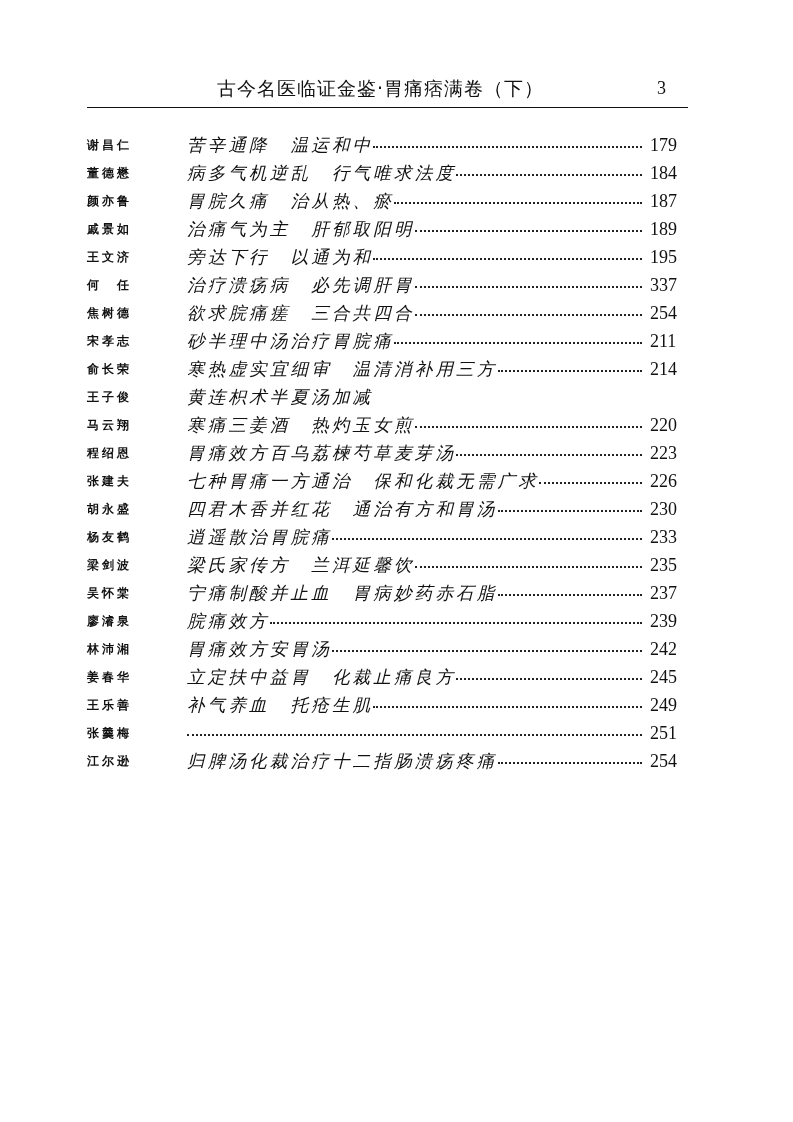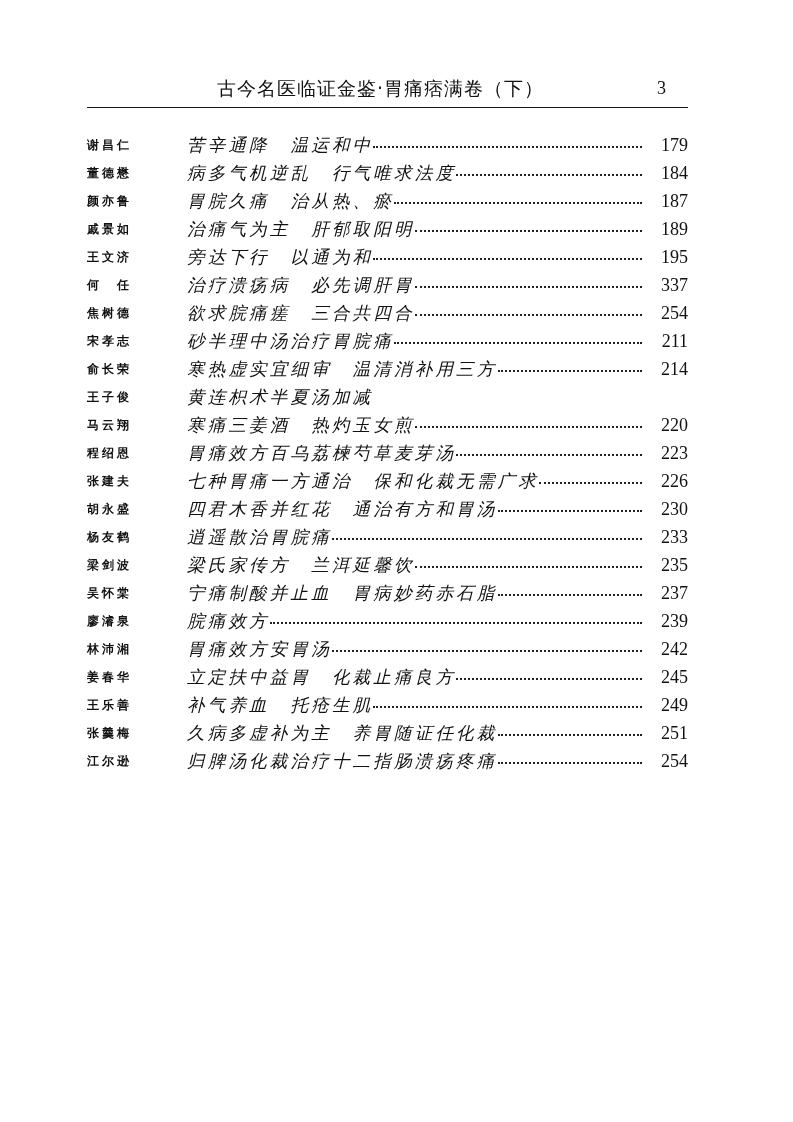--- a/index.html
+++ b/index.html
@@ -88,21 +88,20 @@
   }
   .toc-leader::before {
     content: "";
     position: absolute;
     left: 0; right: 0;
     top: 15px;
     border-top: 2.2px dotted #222;
   }
   .toc-page {
     flex: 0 0 38px;
-    text-align: right;
     font-size: 18px;
     font-family: "Liberation Serif", "DejaVu Serif", serif;
   }
   .toc-row.continuation .toc-name { visibility: hidden; }
 </style>
 </head>
 <body>
 
 <div class="page">
 
@@ -256,21 +255,20 @@
 
     <div class="toc-row">
       <span class="toc-name">王乐善</span>
       <span class="toc-title">补气养血　托疮生肌</span>
       <span class="toc-leader"></span>
       <span class="toc-page">249</span>
     </div>
 
     <div class="toc-row">
       <span class="toc-name">张羹梅</span>
-      <span class="toc-title">久病多虚补为主　养胃随证任化裁</span>
       <span class="toc-leader"></span>
       <span class="toc-page">251</span>
     </div>
 
     <div class="toc-row">
       <span class="toc-name">江尔逊</span>
       <span class="toc-title">归脾汤化裁治疗十二指肠溃疡疼痛</span>
       <span class="toc-leader"></span>
       <span class="toc-page">254</span>
     </div>

